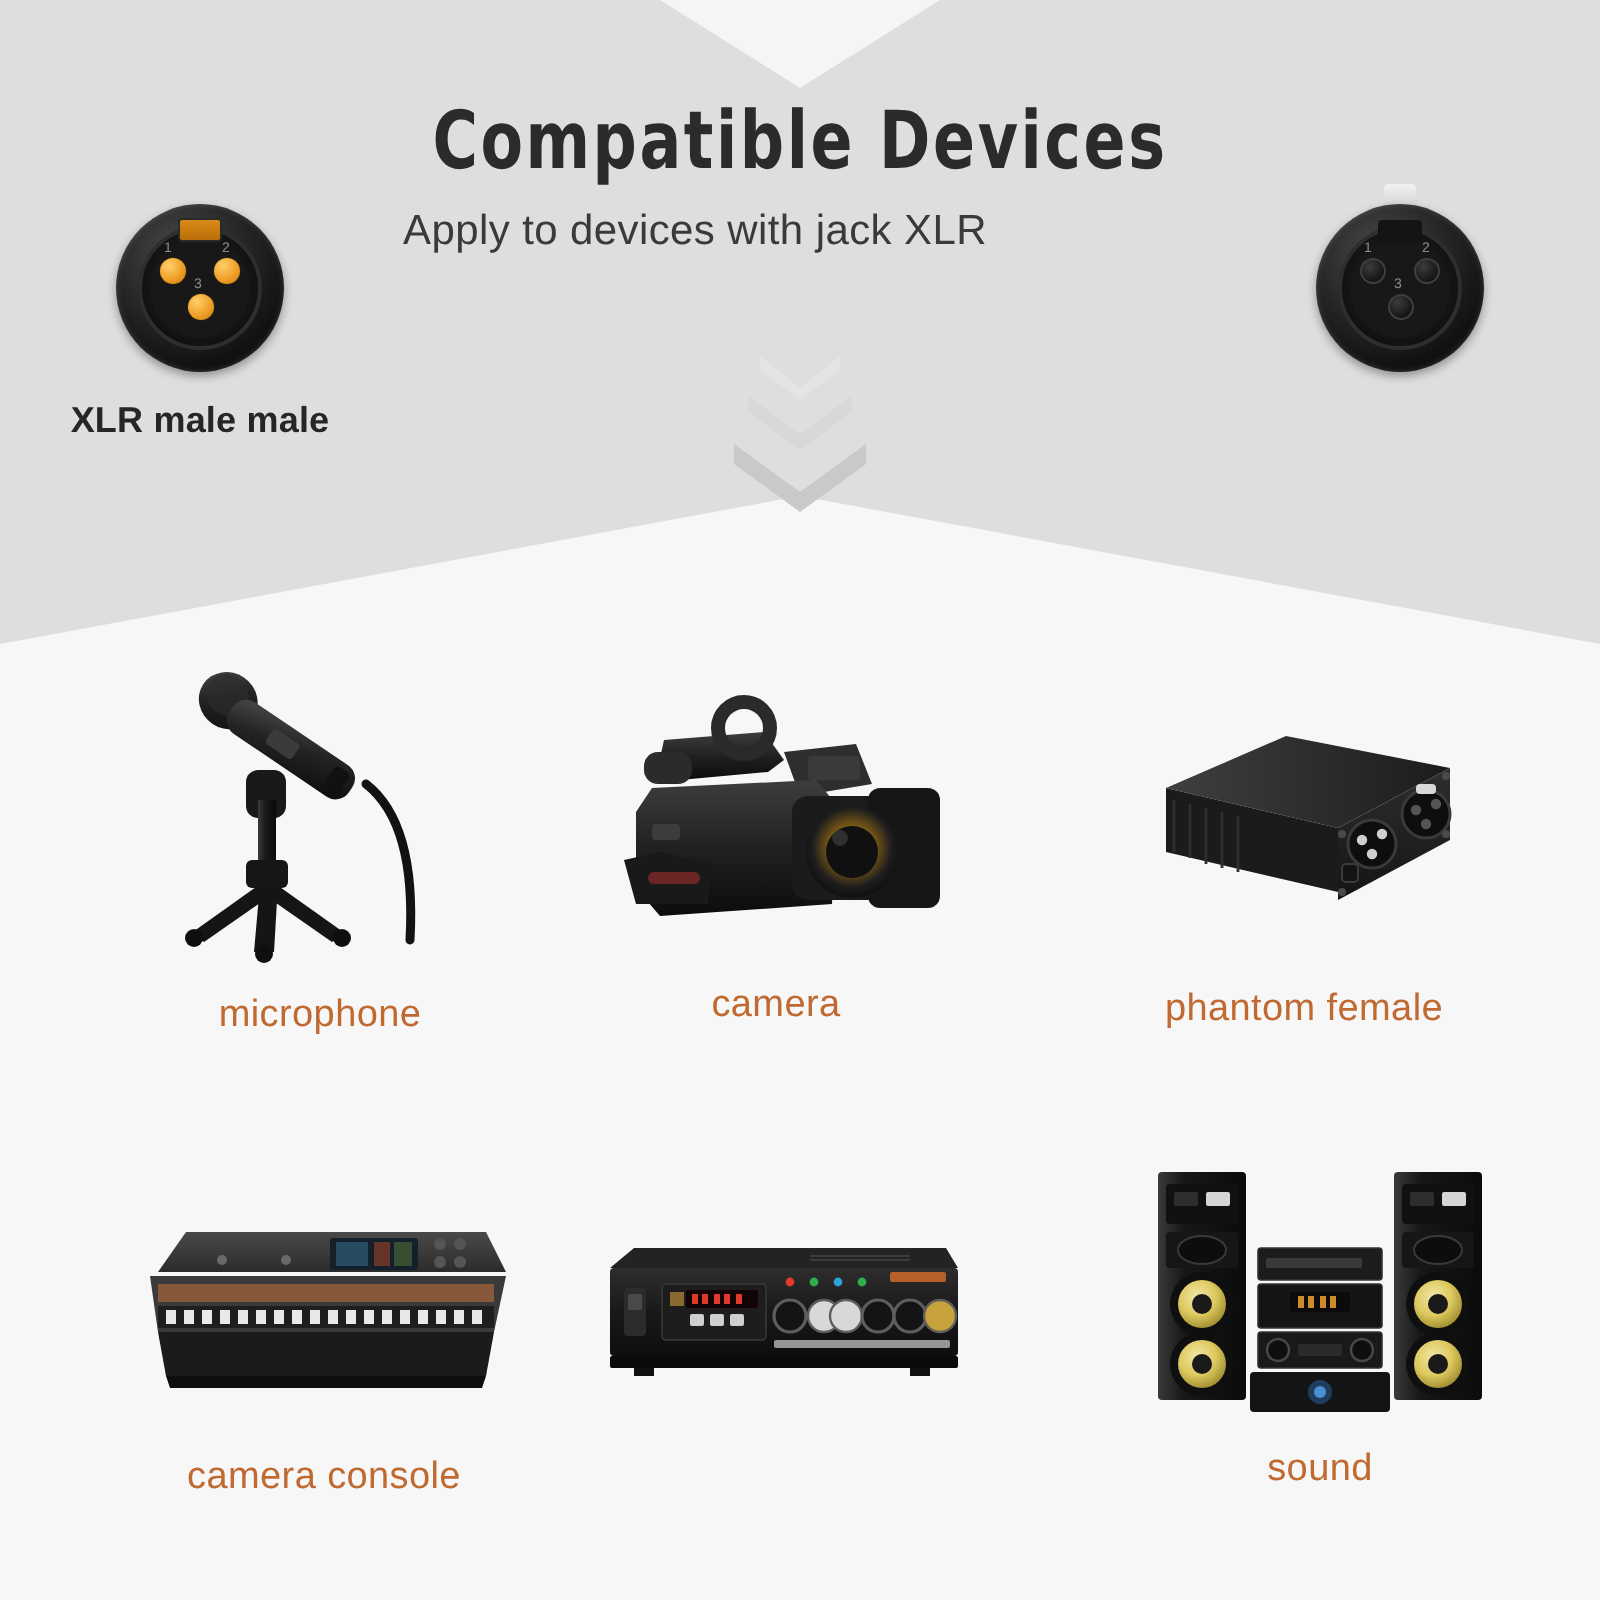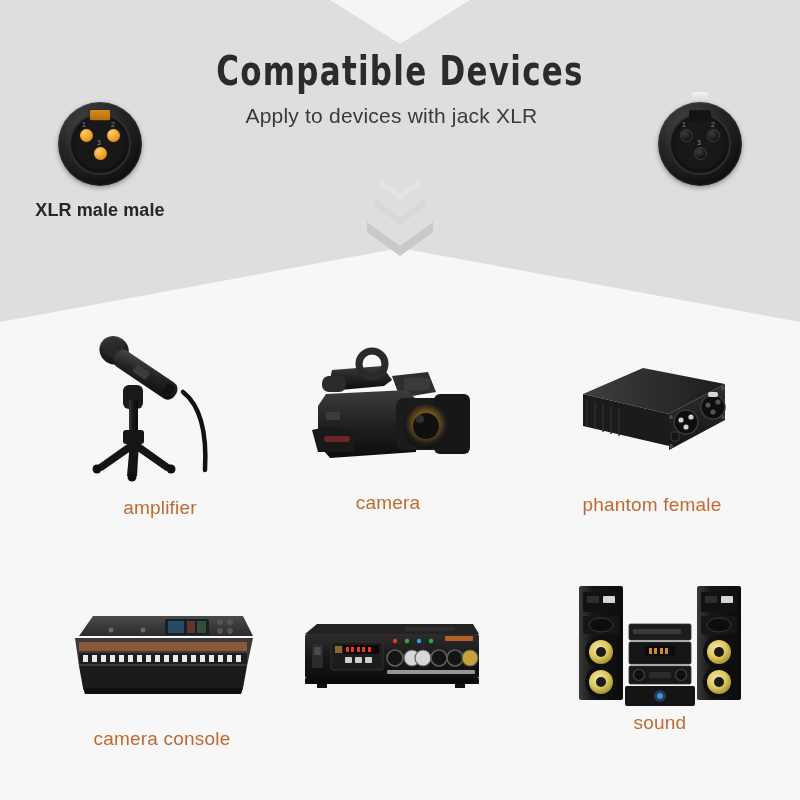--- a/index.html
+++ b/index.html
@@ -47,21 +47,20 @@
     transform-origin: center;
   }
   .subtitle {
     position: absolute; left: 0; top: 104px;
     width: 695px;
     text-align: center;
     font-size: 21px;
     font-weight: 400;
     color: #3a3a3a;
     letter-spacing: .2px;
-    margin-left: 44px;
   }
 
   
   .xlr-block { position: absolute; width: 200px; text-align: center; }
   .xlr-left  { left: 0px;   top: 96px; }
   .xlr-right { left: 600px; top: 96px; }
 
   .xlr-stage { position: relative; width: 200px; height: 92px; }
 
   .xlr-body {
@@ -176,21 +175,21 @@
   .d-phan .device-img { height: 122px; }
   .d-con  .device-img { height: 108px; }
   .d-amp  .device-img { height: 92px; }
   .d-snd  .device-img { height: 138px; }
 
   .d-mic  .device-label { margin-top: 12px; }
   .d-cam  .device-label { margin-top: 12px; }
   .d-phan .device-label { margin-top: 20px; }
   .d-con  .device-label { margin-top: 20px; }
   .d-amp  .device-label { margin-top: 26px; }
-  .d-snd  .device-label { margin-top: 4px; }
+  .d-snd  .device-label { margin-top: 16px; }
 </style>
 </head>
 <body>
 
 <div id="page">
 
   <div class="bg-grey"></div>
   <div class="bg-white-chevron"></div>
   <div class="top-notch"></div>
 
@@ -286,21 +285,21 @@
           <polygon points="70,110 108,137 101,141 68,118"></polygon>
           <polygon points="65,112 62,146 72,146 74,112"></polygon>
         </g>
         <circle cx="32" cy="139" r="4.5" fill="#0f0f0f"></circle>
         <circle cx="106" cy="139" r="4.5" fill="#0f0f0f"></circle>
         <circle cx="67" cy="147" r="4.5" fill="#0f0f0f"></circle>
 
         <path d="M118,62 C136,76 142,104 140,140" stroke="#121212" stroke-width="4.5" fill="none" stroke-linecap="round"></path>
       </svg>
     </div>
-    <div class="device-label">amplifier</div>
+    <div class="device-label">microphone</div>
   </div>
 
   <div class="device d-cam">
     <div class="device-img">
       <svg width="185" height="140" viewBox="0 0 185 140">
         <defs>
           <linearGradient id="camBody" x1="0" y1="0" x2="0" y2="1">
             <stop offset="0%" stop-color="#3d3d3d"></stop>
             <stop offset="50%" stop-color="#212121"></stop>
             <stop offset="100%" stop-color="#0c0c0c"></stop>

